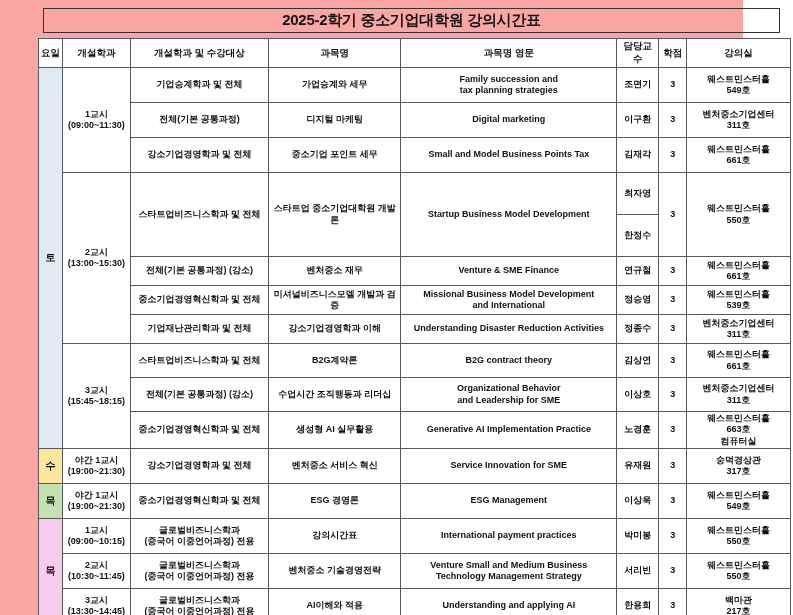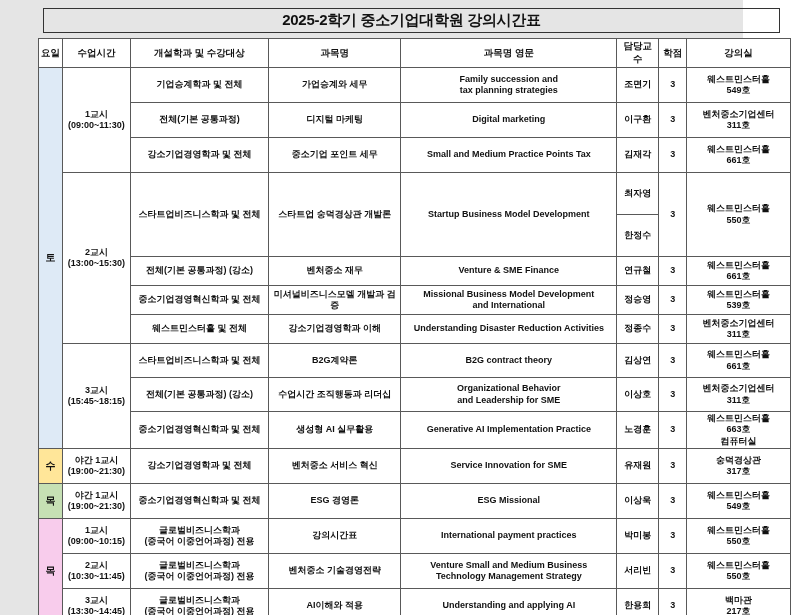--- a/index.html
+++ b/index.html
@@ -1,17 +1,17 @@
 <!DOCTYPE html>
 <html><head>
 <meta charset="utf-8">
 <style>
   html,body{margin:0;padding:0;background:#ffffff;width:793px;height:615px;
     font-family:"Liberation Sans","DejaVu Sans",sans-serif;}
-  .page{position:relative;width:743px;height:615px;background:#e5e5e5;box-sizing:border-box;}
+  .page{position:relative;width:743px;height:615px;background:#fca5a5;box-sizing:border-box;}
   .title-box{position:absolute;left:43px;top:8px;width:737px;height:25px;
     border:1.5px solid #333;display:flex;align-items:center;justify-content:center;
     font-size:15px;font-weight:bold;color:#111;box-sizing:border-box;letter-spacing:-0.3px;}
   table.timetable{position:absolute;left:38px;top:38px;width:753px;
     border-collapse:collapse;table-layout:fixed;border:1.5px solid #333;}
   .timetable th,.timetable td{border:1px solid #595959;text-align:center;vertical-align:middle;
     font-weight:bold;color:#111;white-space:pre-line;padding:1px 2px;box-sizing:border-box;
     overflow:hidden;}
   .timetable th{font-size:9.5px;height:18px;background:#fff;}
   .timetable td{font-size:9px;line-height:1.25;background:#fff;}
@@ -37,21 +37,21 @@
         <col style="width:17.6%">
       <col style="width:28.7%">
         <col style="width:5.6%">
         <col style="width:3.7%">
         <col style="width:13.8%">
     </colgroup>
 
     <tbody>
         <tr>
       <th>요일</th>
-      <th>수업시간</th>
+      <th>개설학과</th>
       <th>개설학과 및 수강대상</th>
       <th>과목명</th>
       <th>과목명 영문</th>
       <th>담당교수</th>
       <th>학점</th>
       <th>강의실</th>
     </tr>
 
     <tr class="h35">
       <td class="day-cell" rowspan="11" style="background-color: rgb(222, 234, 246);">토</td>
@@ -71,32 +71,32 @@
       <td>디지털 마케팅</td>
       <td>Digital marketing</td>
       <td>이구환</td>
       <td>3</td>
       <td>벤처중소기업센터
 311호</td>
     </tr>
     <tr class="h35">
       <td>강소기업경영학과 및 전체</td>
       <td>중소기업 포인트 세무</td>
-      <td>Small and Medium Practice Points Tax</td>
+      <td>Small and Model Business Points Tax</td>
       <td>김재각</td>
       <td>3</td>
       <td>웨스트민스터홀
 661호</td>
     </tr>
 
     <tr class="h42">
       <td class="time-cell" rowspan="5">2교시
 (13:00~15:30)</td>
       <td rowspan="2">스타트업비즈니스학과 및 전체</td>
-      <td rowspan="2">스타트업 숭덕경상관 개발론</td>
+      <td rowspan="2">스타트업 중소기업대학원 개발론</td>
       <td rowspan="2">Startup Business Model Development</td>
       <td>최자영</td>
       <td rowspan="2">3</td>
       <td rowspan="2">웨스트민스터홀
 550호</td>
     </tr>
     <tr class="h42">
       <td>한정수</td>
     </tr>
     <tr class="h29">
@@ -112,21 +112,21 @@
       <td>중소기업경영혁신학과 및 전체</td>
       <td>미셔널비즈니스모델 개발과 검증</td>
       <td>Missional Business Model Development
 and International</td>
       <td>정승영</td>
       <td>3</td>
       <td>웨스트민스터홀
 539호</td>
     </tr>
     <tr class="h29">
-      <td>웨스트민스터홀 및 전체</td>
+      <td>기업재난관리학과 및 전체</td>
       <td>강소기업경영학과 이해</td>
       <td>Understanding Disaster Reduction Activities</td>
       <td>정종수</td>
       <td>3</td>
       <td>벤처중소기업센터
 311호</td>
     </tr>
 
     <tr class="h34">
       <td class="time-cell" rowspan="3">3교시
@@ -172,21 +172,21 @@
       <td>숭덕경상관
 317호</td>
     </tr>
 
     <tr class="h35">
       <td class="day-cell" style="background-color: rgb(198, 224, 180);">목</td>
       <td class="time-cell">야간 1교시
 (19:00~21:30)</td>
       <td>중소기업경영혁신학과 및 전체</td>
       <td>ESG 경영론</td>
-      <td>ESG Missional</td>
+      <td>ESG Management</td>
       <td>이상욱</td>
       <td>3</td>
       <td>웨스트민스터홀
 549호</td>
     </tr>
 
     <tr class="h35">
       <td class="day-cell" rowspan="3" style="background-color: rgb(248, 204, 236);">목</td>
       <td class="time-cell">1교시
 (09:00~10:15)</td>

